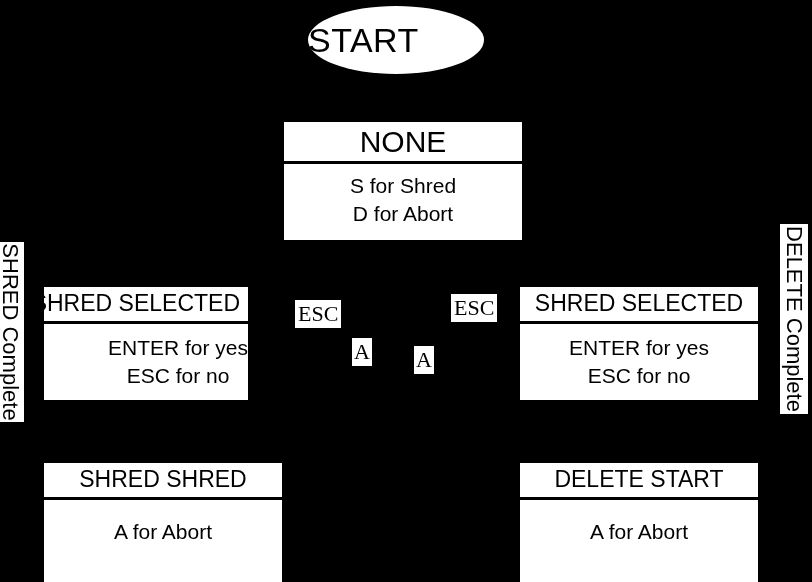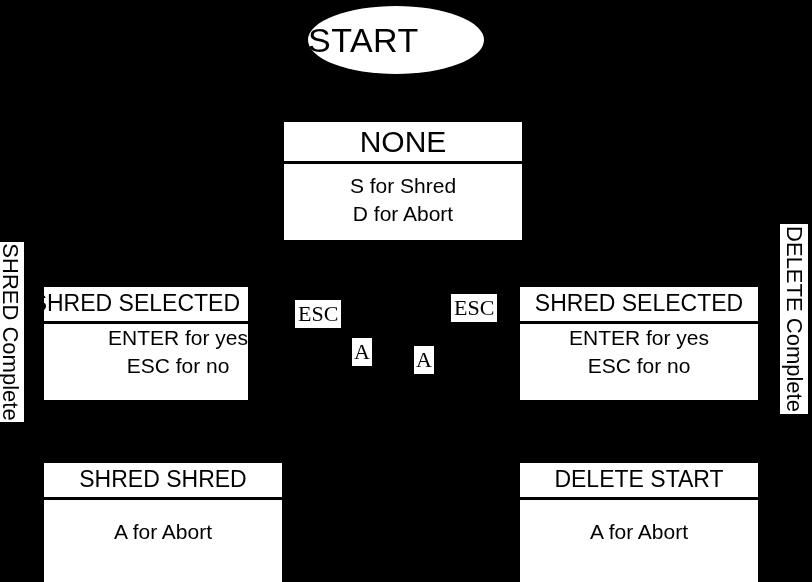--- a/index.html
+++ b/index.html
@@ -53,20 +53,21 @@
     padding: 4px 8px 5px 8px;
     font-size: 23px;
     line-height: 1.08;
     white-space: nowrap;
   }
   .state-body {
     flex: 1;
     text-align: center;
     font-size: 21px;
     line-height: 1.32;
+    padding-top: 10px;
   }
   .state-body .line {
     display: block;
     white-space: nowrap;
   }
 
   
   #box-none            { left: 284px; top: 122px;  width: 238px; height: 118px; }
   #box-shred-selected  { left: 44px;  top: 287px;  width: 204px; height: 113px; align-items: flex-end; }
   #box-delete-selected { left: 520px; top: 287px;  width: 238px; height: 113px; }

